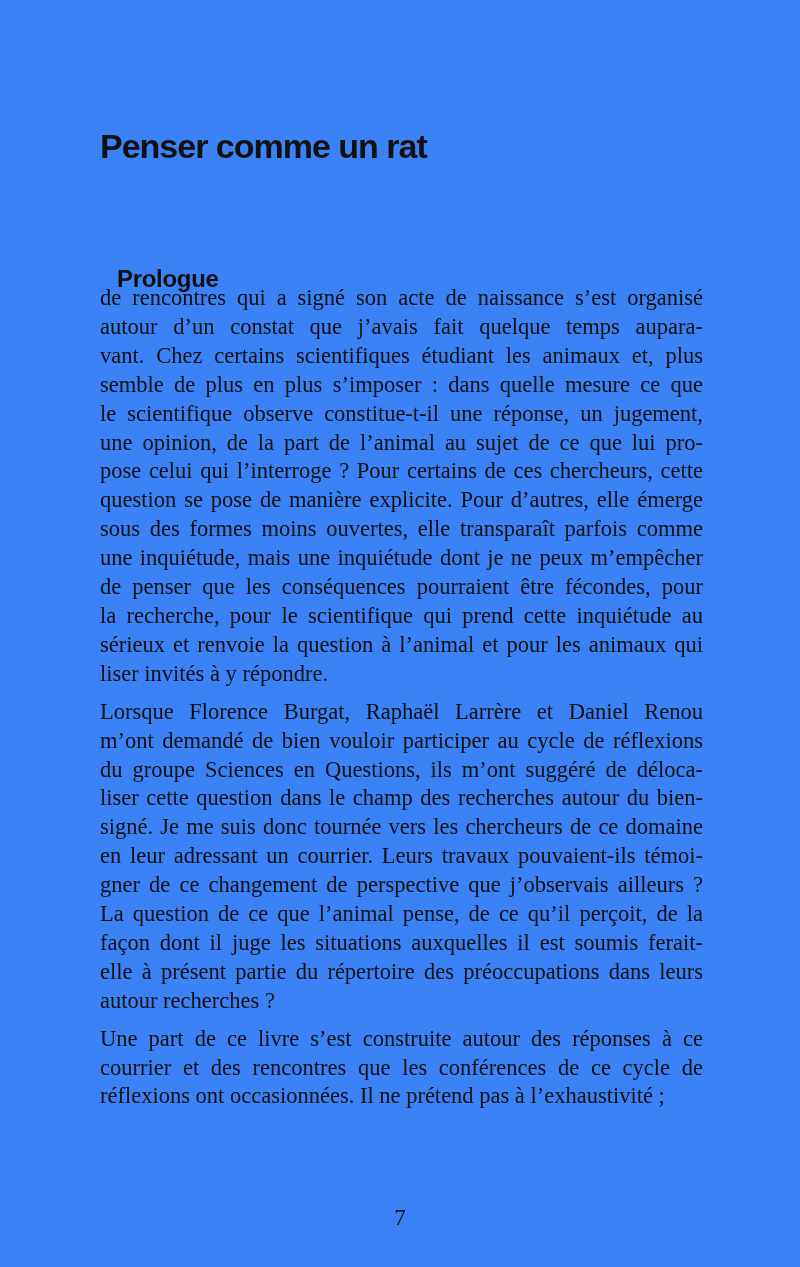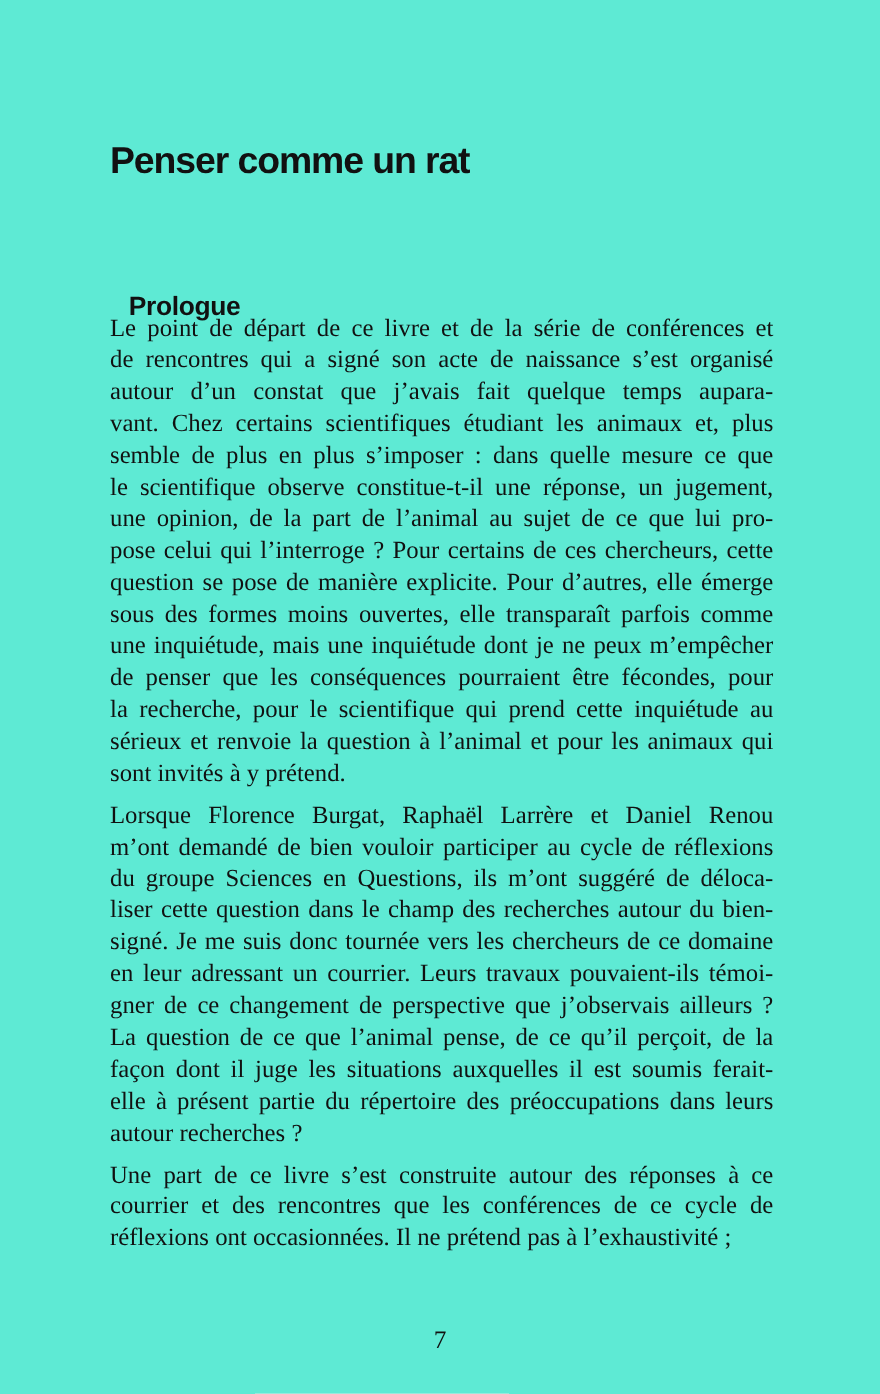--- a/index.html
+++ b/index.html
@@ -2,21 +2,21 @@
 <html lang="fr"><head>
 <meta charset="utf-8">
 <title>Penser comme un rat — page 7</title>
 <style>
   html, body { margin: 0; padding: 0; background: #e8e8e8; }
   .page {
     position: relative;
     width: 800px;
     height: 1267px;
     margin: 0 auto;
-    background: #5eead4;
+    background: #3b82f6;
     color: #111111;
     font-family: "Liberation Serif", "DejaVu Serif", serif;
     overflow: hidden;
   }
   .chapter-title {
     position: absolute;
     left: 100px;
     top: 129px;
     margin: 0;
     font-family: "Liberation Sans", "DejaVu Sans", sans-serif;
@@ -70,35 +70,34 @@
 </head>
 <body>
 
 <div class="page">
   <h1 class="chapter-title">Penser comme un rat</h1>
 
   <h2 class="section-heading">Prologue</h2>
 
   <div class="body-text">
       <div class="paragraph">
-        <div class="line">Le point de départ de ce livre et de la série de conférences et</div>
         <div class="line">de rencontres qui a signé son acte de naissance s’est organisé</div>
         <div class="line">autour d’un constat que j’avais fait quelque temps aupara-</div>
         <div class="line">vant. Chez certains scientifiques étudiant les animaux et, plus</div>
         <div class="line">semble de plus en plus s’imposer : dans quelle mesure ce que</div>
         <div class="line">le scientifique observe constitue-t-il une réponse, un jugement,</div>
         <div class="line">une opinion, de la part de l’animal au sujet de ce que lui pro-</div>
         <div class="line">pose celui qui l’interroge ? Pour certains de ces chercheurs, cette</div>
         <div class="line">question se pose de manière explicite. Pour d’autres, elle émerge</div>
         <div class="line">sous des formes moins ouvertes, elle transparaît parfois comme</div>
         <div class="line">une inquiétude, mais une inquiétude dont je ne peux m’empêcher</div>
         <div class="line">de penser que les conséquences pourraient être fécondes, pour</div>
         <div class="line">la recherche, pour le scientifique qui prend cette inquiétude au</div>
         <div class="line">sérieux et renvoie la question à l’animal et pour les animaux qui</div>
-        <div class="line last">sont invités à y prétend.</div>
+        <div class="line last">liser invités à y répondre.</div>
       </div>
       <div class="paragraph">
         <div class="line">Lorsque Florence Burgat, Raphaël Larrère et Daniel Renou</div>
         <div class="line">m’ont demandé de bien vouloir participer au cycle de réflexions</div>
         <div class="line">du groupe Sciences en Questions, ils m’ont suggéré de déloca-</div>
         <div class="line">liser cette question dans le champ des recherches autour du bien-</div>
         <div class="line">signé. Je me suis donc tournée vers les chercheurs de ce domaine</div>
         <div class="line">en leur adressant un courrier. Leurs travaux pouvaient-ils témoi-</div>
         <div class="line">gner de ce changement de perspective que j’observais ailleurs ?</div>
         <div class="line">La question de ce que l’animal pense, de ce qu’il perçoit, de la</div>

